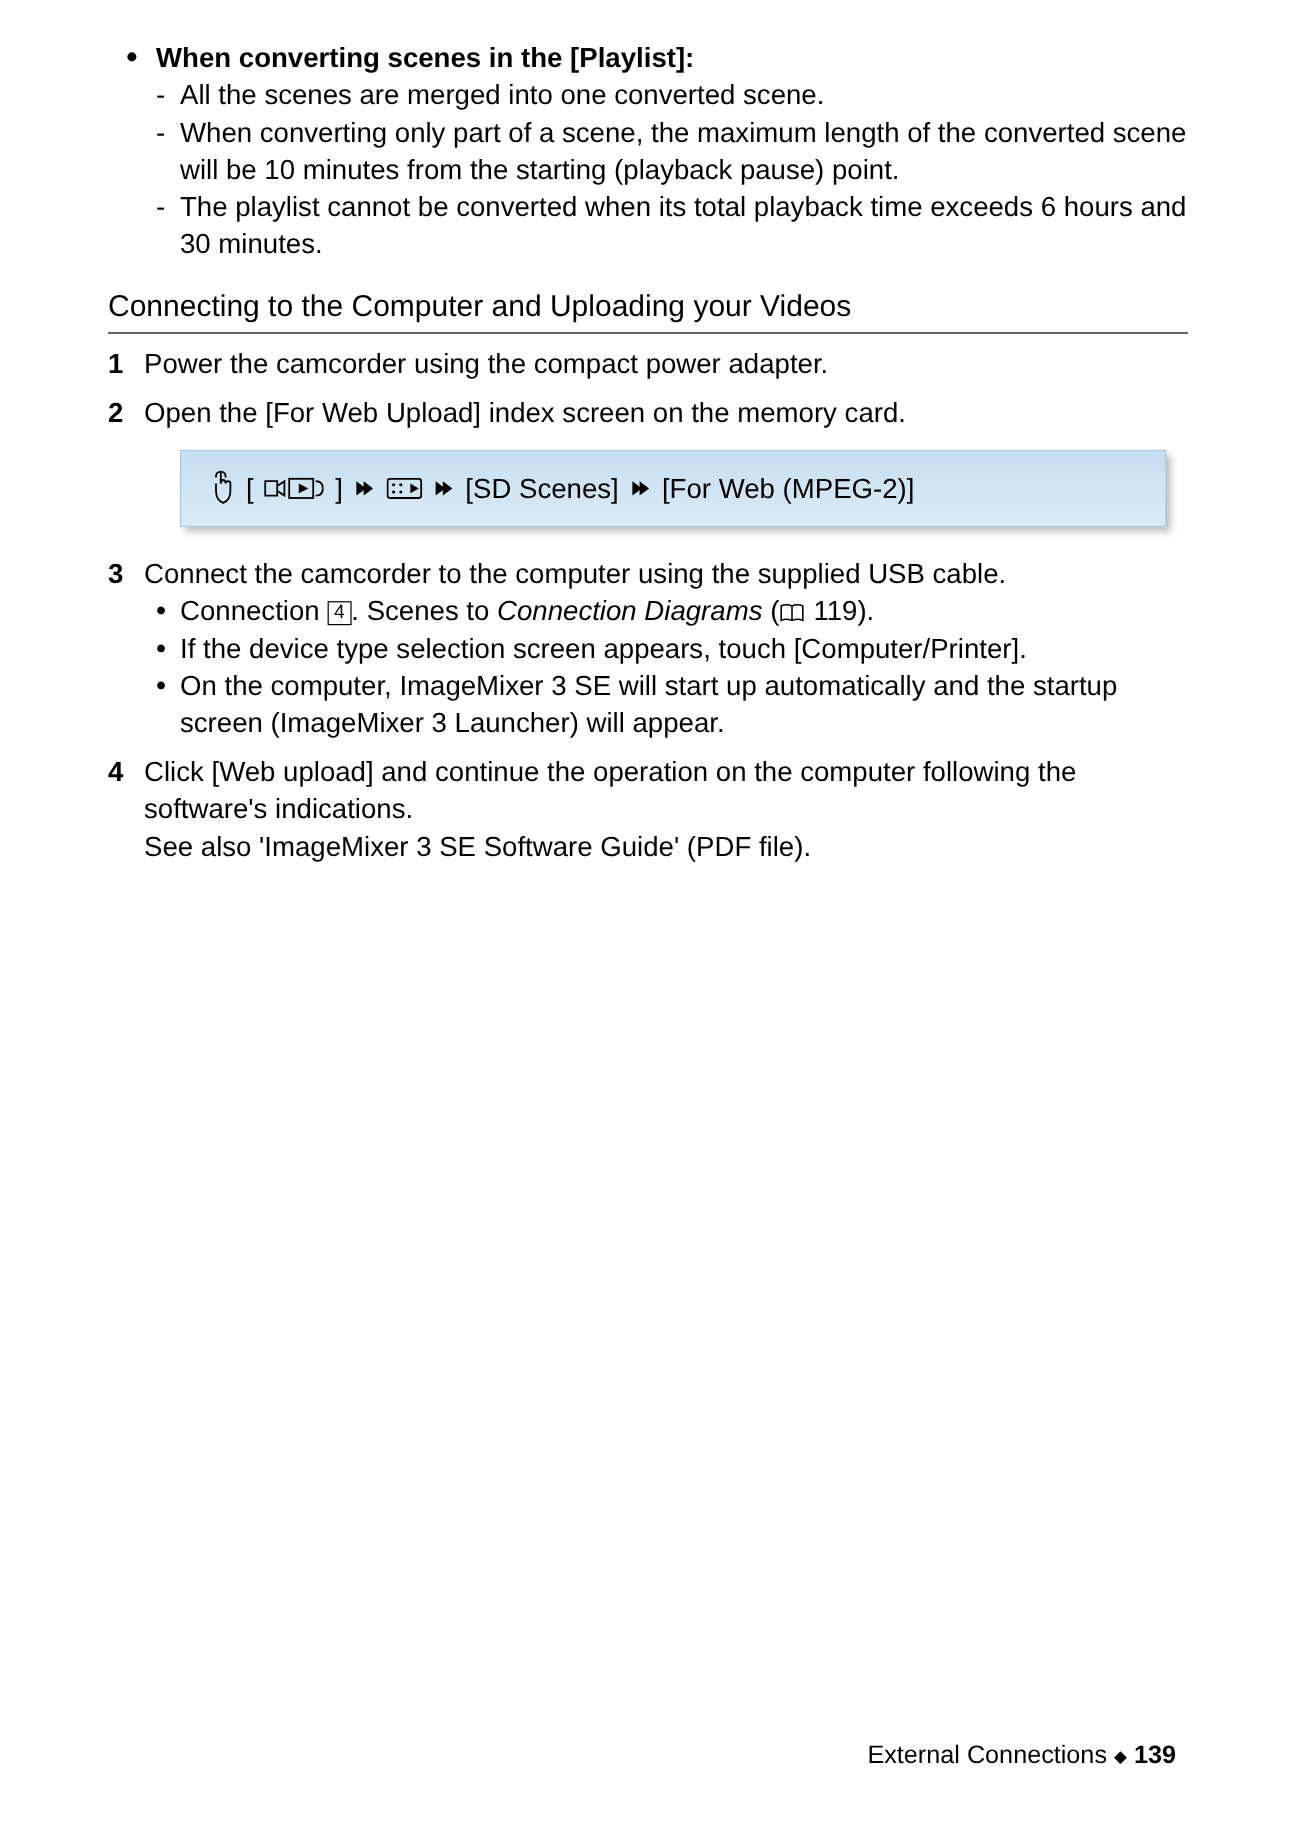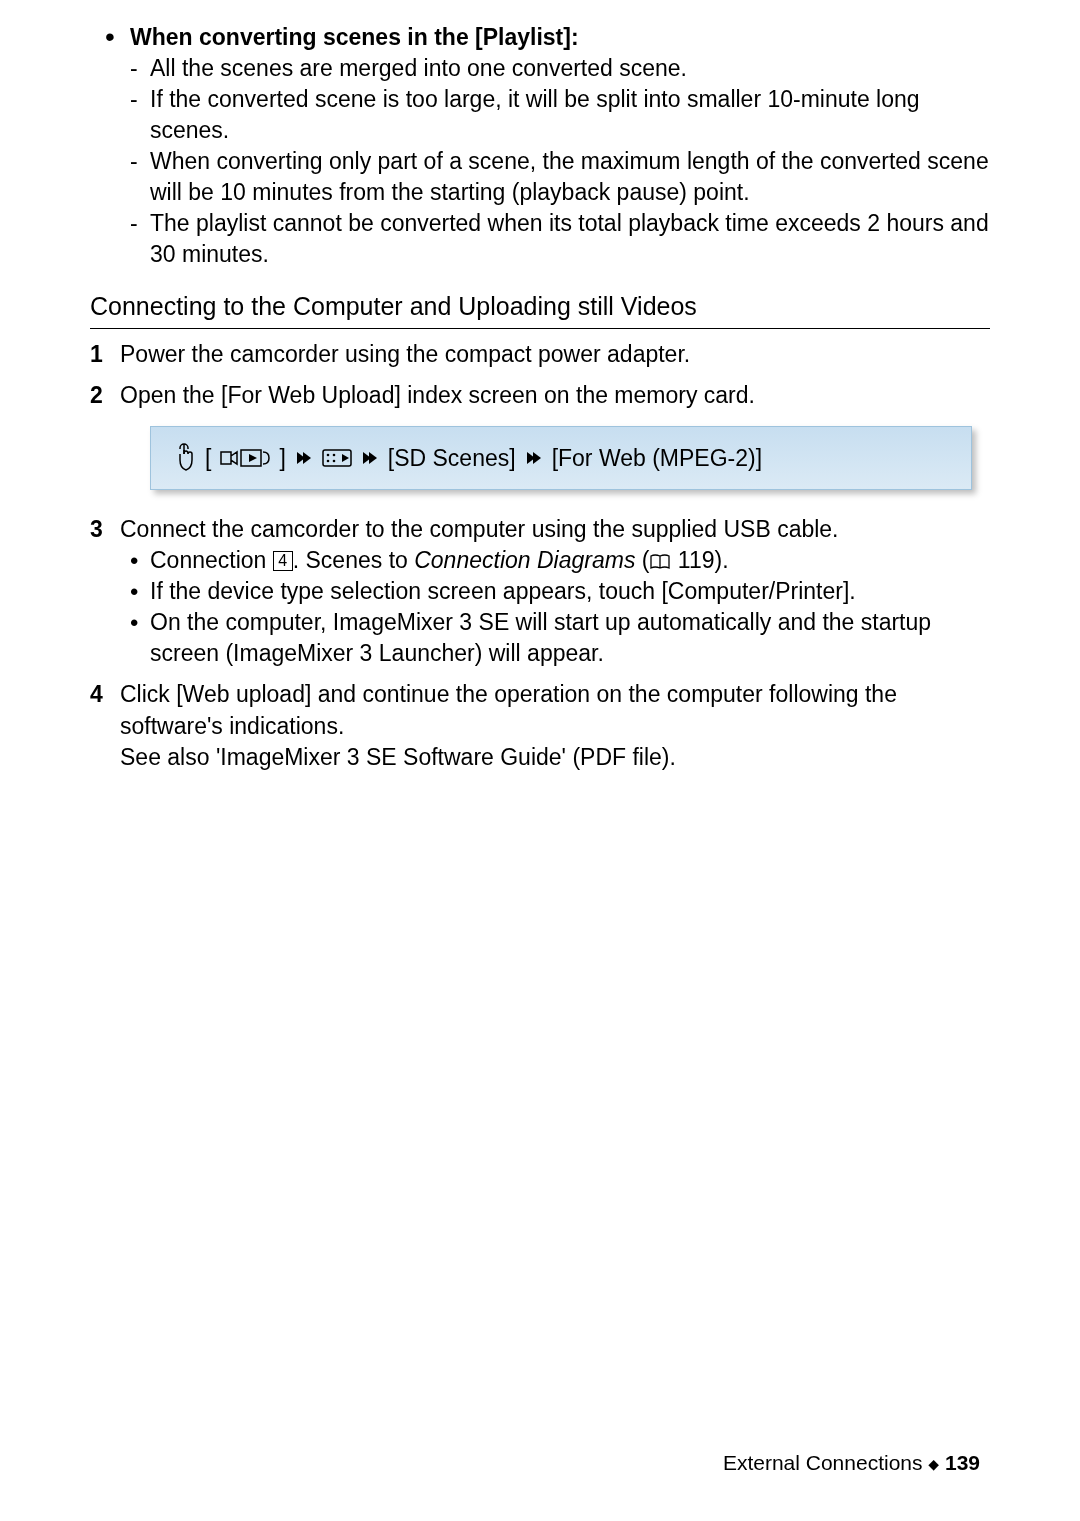--- a/index.html
+++ b/index.html
@@ -7,21 +7,21 @@
     padding: 0;
     background: #fff;
     font-family: Arial, Helvetica, sans-serif;
     color: #000;
   }
   .page {
     width: 1080px;
     min-height: 1521px;
     position: relative;
     box-sizing: border-box;
-    padding: 22px 90px 0 90px;
+    padding: 33px 90px 0 90px;
     line-height: 1.35;
   }
   .bullet-line { position: relative; padding-left: 40px; }
   .bullet-solid::before {
     content: "•";
     position: absolute;
     left: 15px;
     top: 0;
     font-size: 28px;
     line-height: 30px;
@@ -84,27 +84,26 @@
 </style>
 </head>
 <body>
 
 <div class="page">
 
   <div class="bullet-line bullet-solid">
     <span class="bold-head">When converting scenes in the [Playlist]:</span>
   </div>
   <div class="dash-line regular">All the scenes are merged into one converted scene.</div>
-  <div class="dash-line regular">If the converted scene is too large, it will be split into smaller 10-minute long scenes.</div>
   <div class="dash-line regular">When converting only part of a scene, the maximum length of the converted scene will be 10 minutes from the starting (playback pause) point.</div>
-  <div class="dash-line regular">The playlist cannot be converted when its total playback time exceeds 2 hours and 30 minutes.</div>
+  <div class="dash-line regular">The playlist cannot be converted when its total playback time exceeds 6 hours and 30 minutes.</div>
 
 
   <div class="connecting-line">
-    <span class="connecting-title">Connecting to the Computer and Uploading still Videos</span>
+    <span class="connecting-title">Connecting to the Computer and Uploading your Videos</span>
   </div>
   <div style="border-bottom:1px solid #000; margin-top:4px; width:100%;"></div>
 
 
   <div class="step-row">
     <span class="step-num">1</span>
     <span class="step-text">Power the camcorder using the compact power adapter.</span>
   </div>
 
   <div class="step-row">

